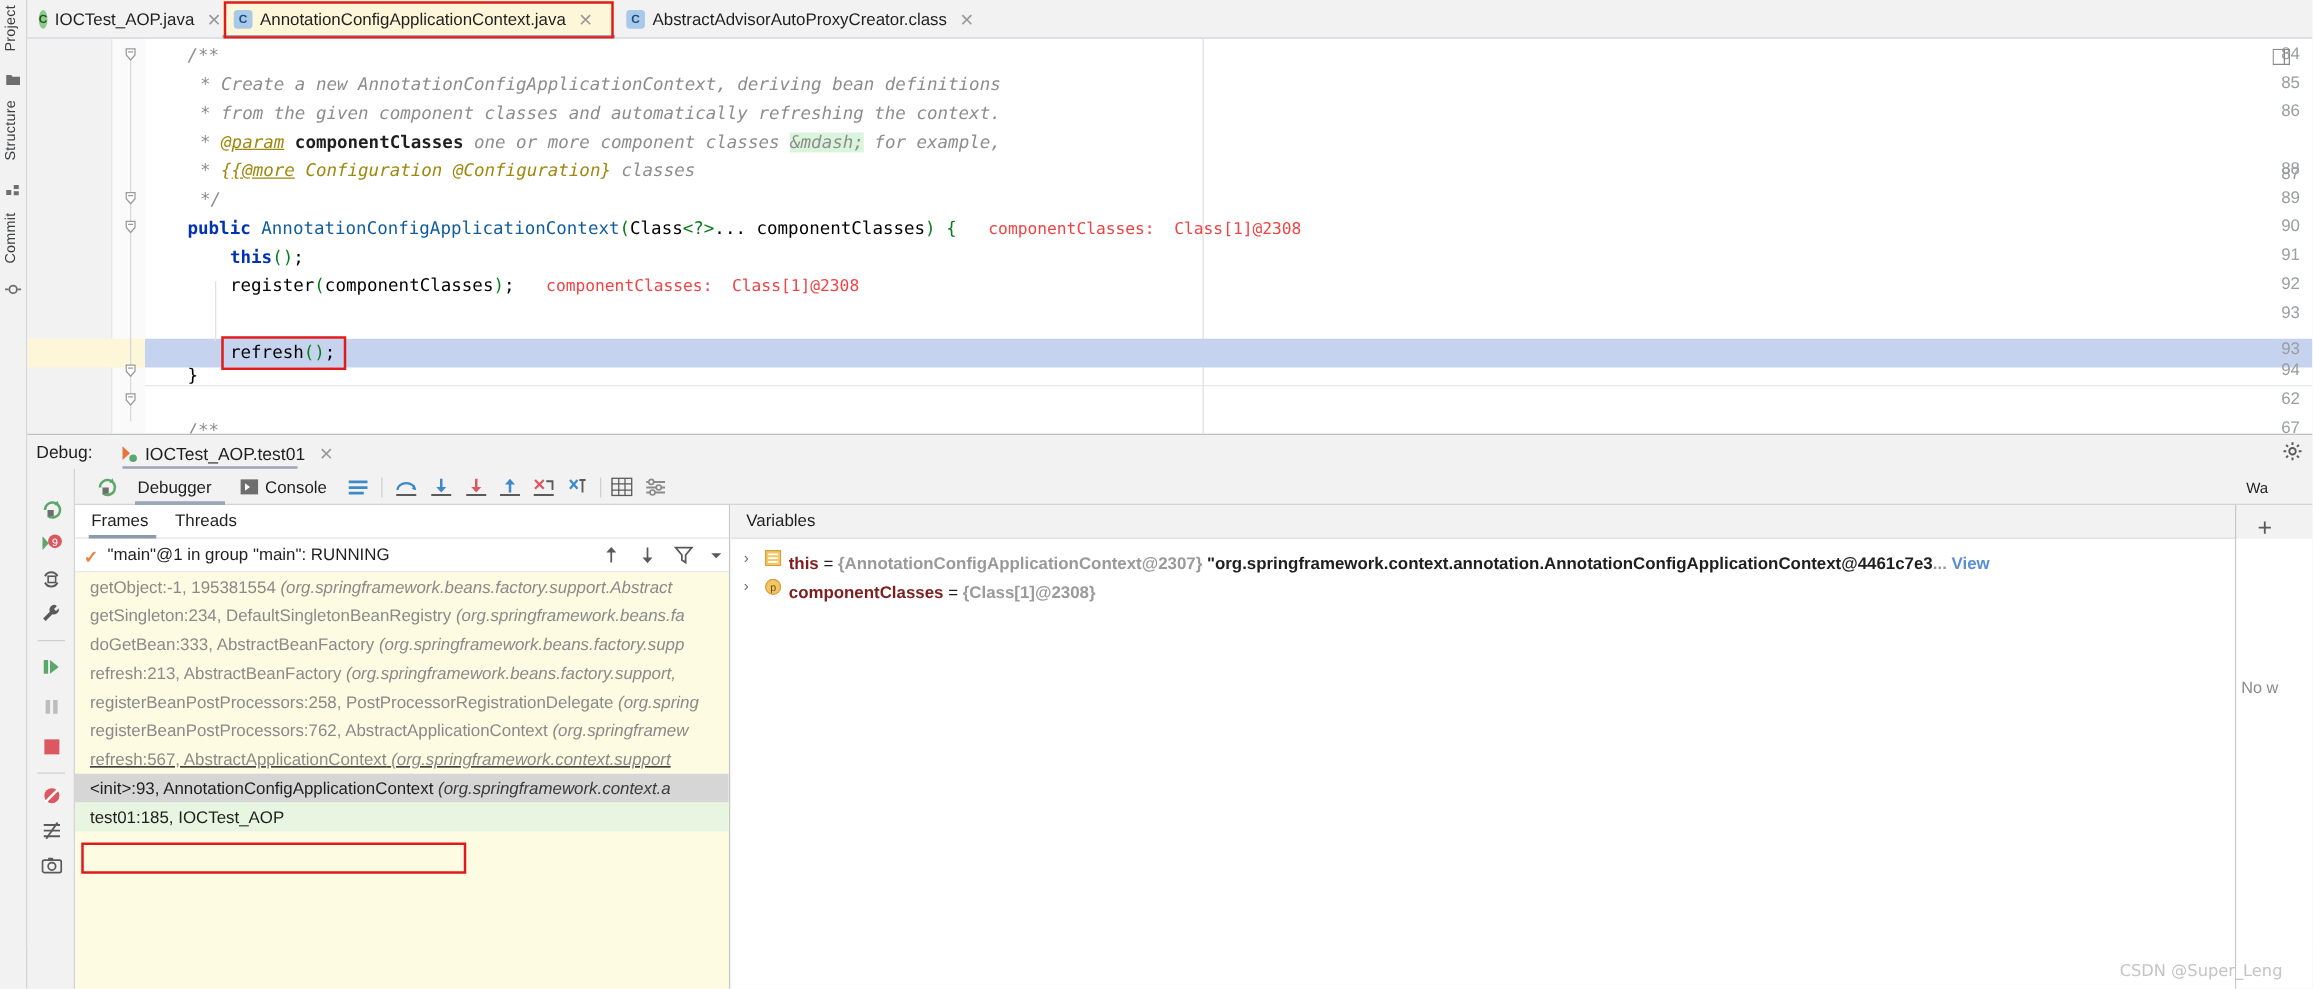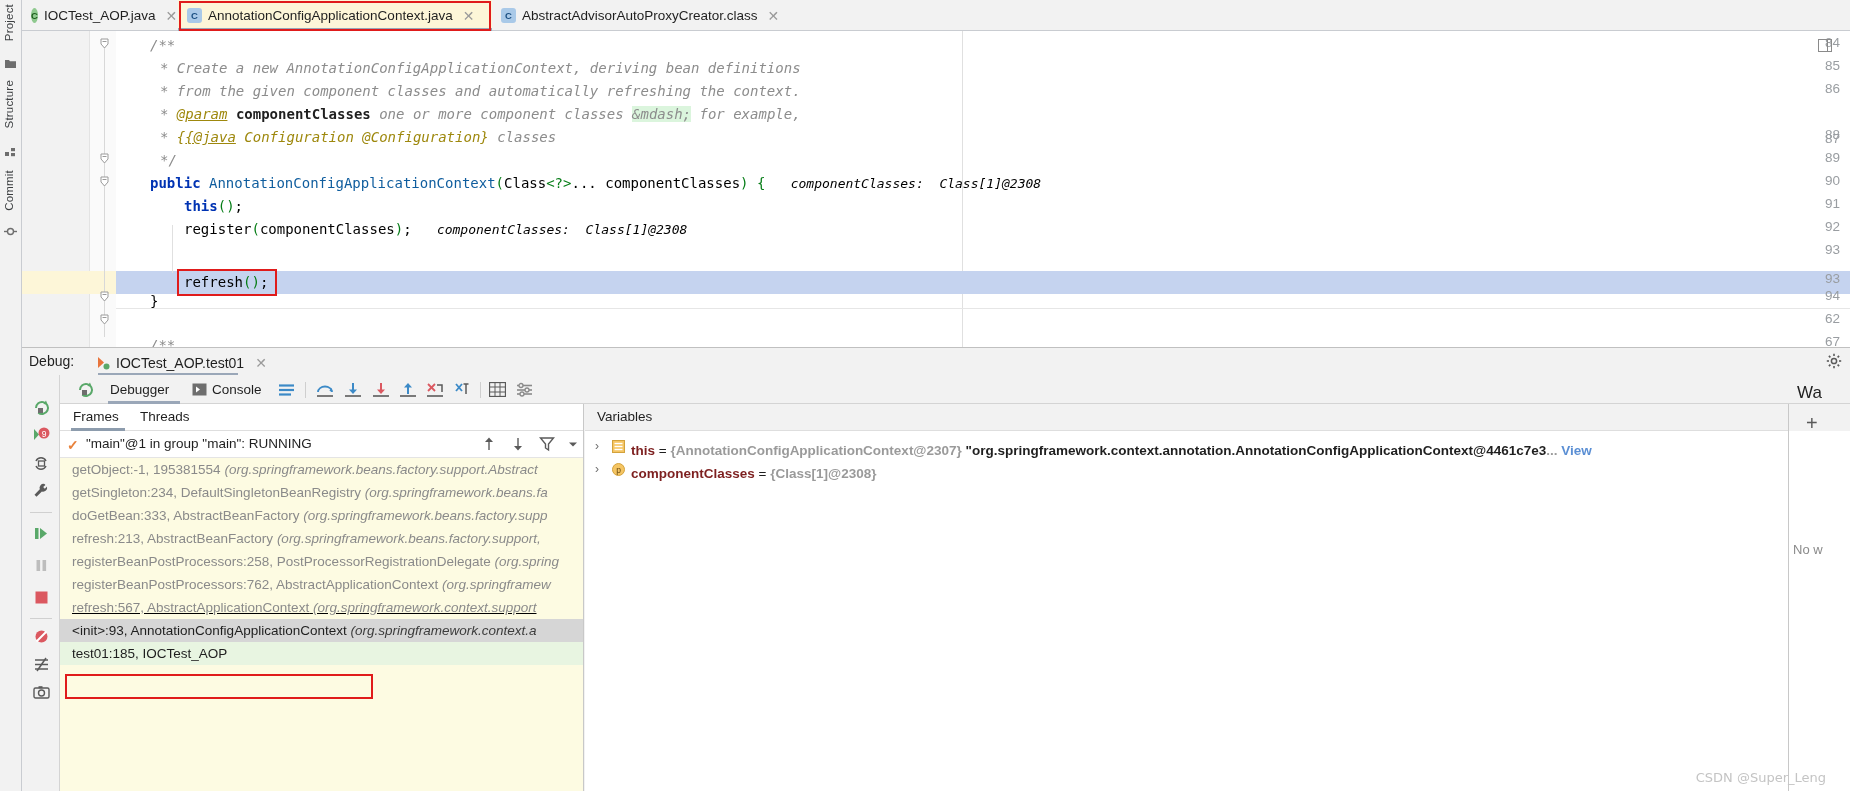--- a/index.html
+++ b/index.html
@@ -45,21 +45,21 @@
           font-family:"Liberation Sans", sans-serif; }
   .crow { position:absolute; left:0; height:23px; line-height:23px;
           font-family:"DejaVu Sans Mono", monospace; font-size:14px;
           white-space:pre; color:#000; }
   .cmt { color:#8c8c8c; font-style:italic; }
   .tag { color:#9e880d; font-style:italic; }
   .tagu { color:#9e880d; font-style:italic; text-decoration:underline; }
   .kw { color:#0033b3; font-weight:600; }
   .typ { color:#0f5d9e; }
   .grn { color:#067d17; }
-  .hint { color:#000000; font-style:italic; font-size:13px; }
+  .hint { color:#ef4444; font-size:13px; }
   .mdash { background:#dbf5dd; color:#8c8c8c; font-style:italic; }
   .hl-line { position:absolute; left:0; right:0; height:23px; background:#c5d3ef; }
   .hl-gut { position:absolute; left:0; width:94px; height:23px; background:#fdf6d8; }
   .foldbar { position:absolute; left:82px; width:1px; background:#d8d8d8; }
   .fold { position:absolute; left:77px; width:11px; height:11px; }
   .sep { position:absolute; left:94px; right:0; height:1px; background:#e6e6e6; }
   .vline { position:absolute; width:1px; background:#e0e0e0; }
   .rbox-code { position:absolute; border:2.5px solid #e01b1b; }
   .editor-rmark { position:absolute; right:18px; top:8px; font-size:13px; color:#8a8a8a; }
   .codegap { position:absolute; left:940px; top:0; width:1px; height:316px; background:#e0e0e0; }
@@ -125,21 +125,21 @@
   .vico { position:absolute; left:27px; top:5px; width:13px; height:13px; }
   .vname { position:absolute; left:46px; top:4px; color:#7d1f1f; font-weight:600; }
   .veq { color:#1f1f1f; font-weight:normal; }
   .vval-grey { color:#9a9a9a; }
   .vval-str { color:#1f1f1f; }
   .viewlink { color:#5b8fd4; }
 
   
   .watches { position:absolute; right:0; top:56px; width:62px; height:388px;
              background:#f2f2f2; border-left:1px solid #c8c8c8; }
-  .wtitle { position:absolute; left:8px; top:-21px; font-size:17px; color:#1f1f1f; }
+  .wtitle { position:absolute; left:8px; top:-21px; font-size:12px; color:#1f1f1f; }
   .wplus { position:absolute; left:17px; top:8px; font-size:20px; color:#5a5a5a; }
   .wnote { position:absolute; left:4px; top:138px; font-size:13px; color:#8a8a8a;text-align:center; }
   .watch-inner { position:absolute; left:0; top:27px; width:100%; height:361px;
                  background:#fff; }
 
   .csdn { position:absolute; right:24px; bottom:6px; font-size:13px; color:#c4c4c4;
           font-family:"DejaVu Sans", sans-serif; }
   svg { display:block; }
 </style>
 </head>
@@ -255,21 +255,21 @@
           <line x1="3.5" y1="3.5" x2="7.5" y2="3.5" stroke="#9a9a9a" stroke-width="1"></line>
         </svg>
     </div>
 
     <div class="crow" style="top:3px;  left:128px;"><span class="cmt">/**</span></div>
     <div class="crow" style="top:26px; left:138px;"><span class="cmt">* Create a new AnnotationConfigApplicationContext, deriving bean definitions</span></div>
     <div class="crow" style="top:49px; left:138px;"><span class="cmt">* from the given component classes and automatically refreshing the context.</span></div>
 
     <div class="crow" style="top:72px; left:138px;"><span class="cmt">* </span><span class="tagu">@param</span><span class="cmt"> </span><span style="color:#1f1f1f;font-weight:600;">componentClasses</span><span class="cmt"> one or more component classes </span><span class="mdash">&amp;mdash;</span><span class="cmt"> for example,</span></div>
 
-    <div class="crow" style="top:95px; left:138px;"><span class="cmt">* </span><span class="tag">{</span><span class="tagu">{@java</span><span class="cmt"> </span><span class="tag">Configuration</span><span class="cmt"> </span><span class="tag">@Configuration}</span><span class="cmt"> classes</span></div>
+    <div class="crow" style="top:95px; left:138px;"><span class="cmt">* </span><span class="tag">{</span><span class="tagu">{@more</span><span class="cmt"> </span><span class="tag">Configuration</span><span class="cmt"> </span><span class="tag">@Configuration}</span><span class="cmt"> classes</span></div>
 
     <div class="crow" style="top:118px; left:138px;"><span class="cmt">*/</span></div>
 
     <div class="crow" style="top:141px; left:128px;"><span class="kw">public</span> <span class="typ">AnnotationConfigApplicationContext</span><span class="grn">(</span>Class<span class="grn">&lt;?&gt;</span>... componentClasses<span class="grn">)</span> <span class="grn">{</span>   <span class="hint">componentClasses:  Class[1]@2308</span></div>
 
     <div class="crow" style="top:164px; left:162px;"><span class="kw">this</span><span class="grn">()</span>;</div>
 
     <div class="crow" style="top:187px; left:162px;">register<span class="grn">(</span>componentClasses<span class="grn">)</span>;   <span class="hint">componentClasses:  Class[1]@2308</span></div>
 
     <div class="crow" style="top:240px; left:162px;">refresh<span class="grn">()</span>;</div>

